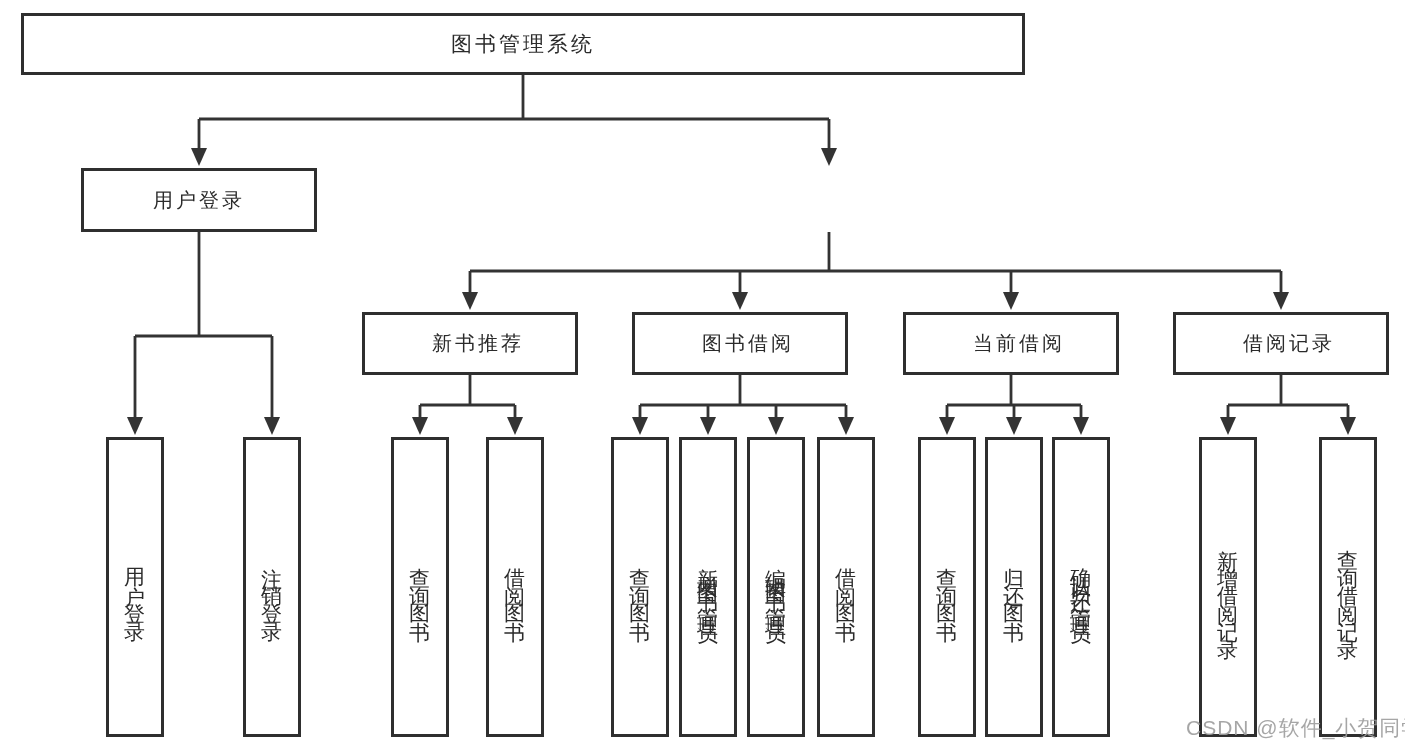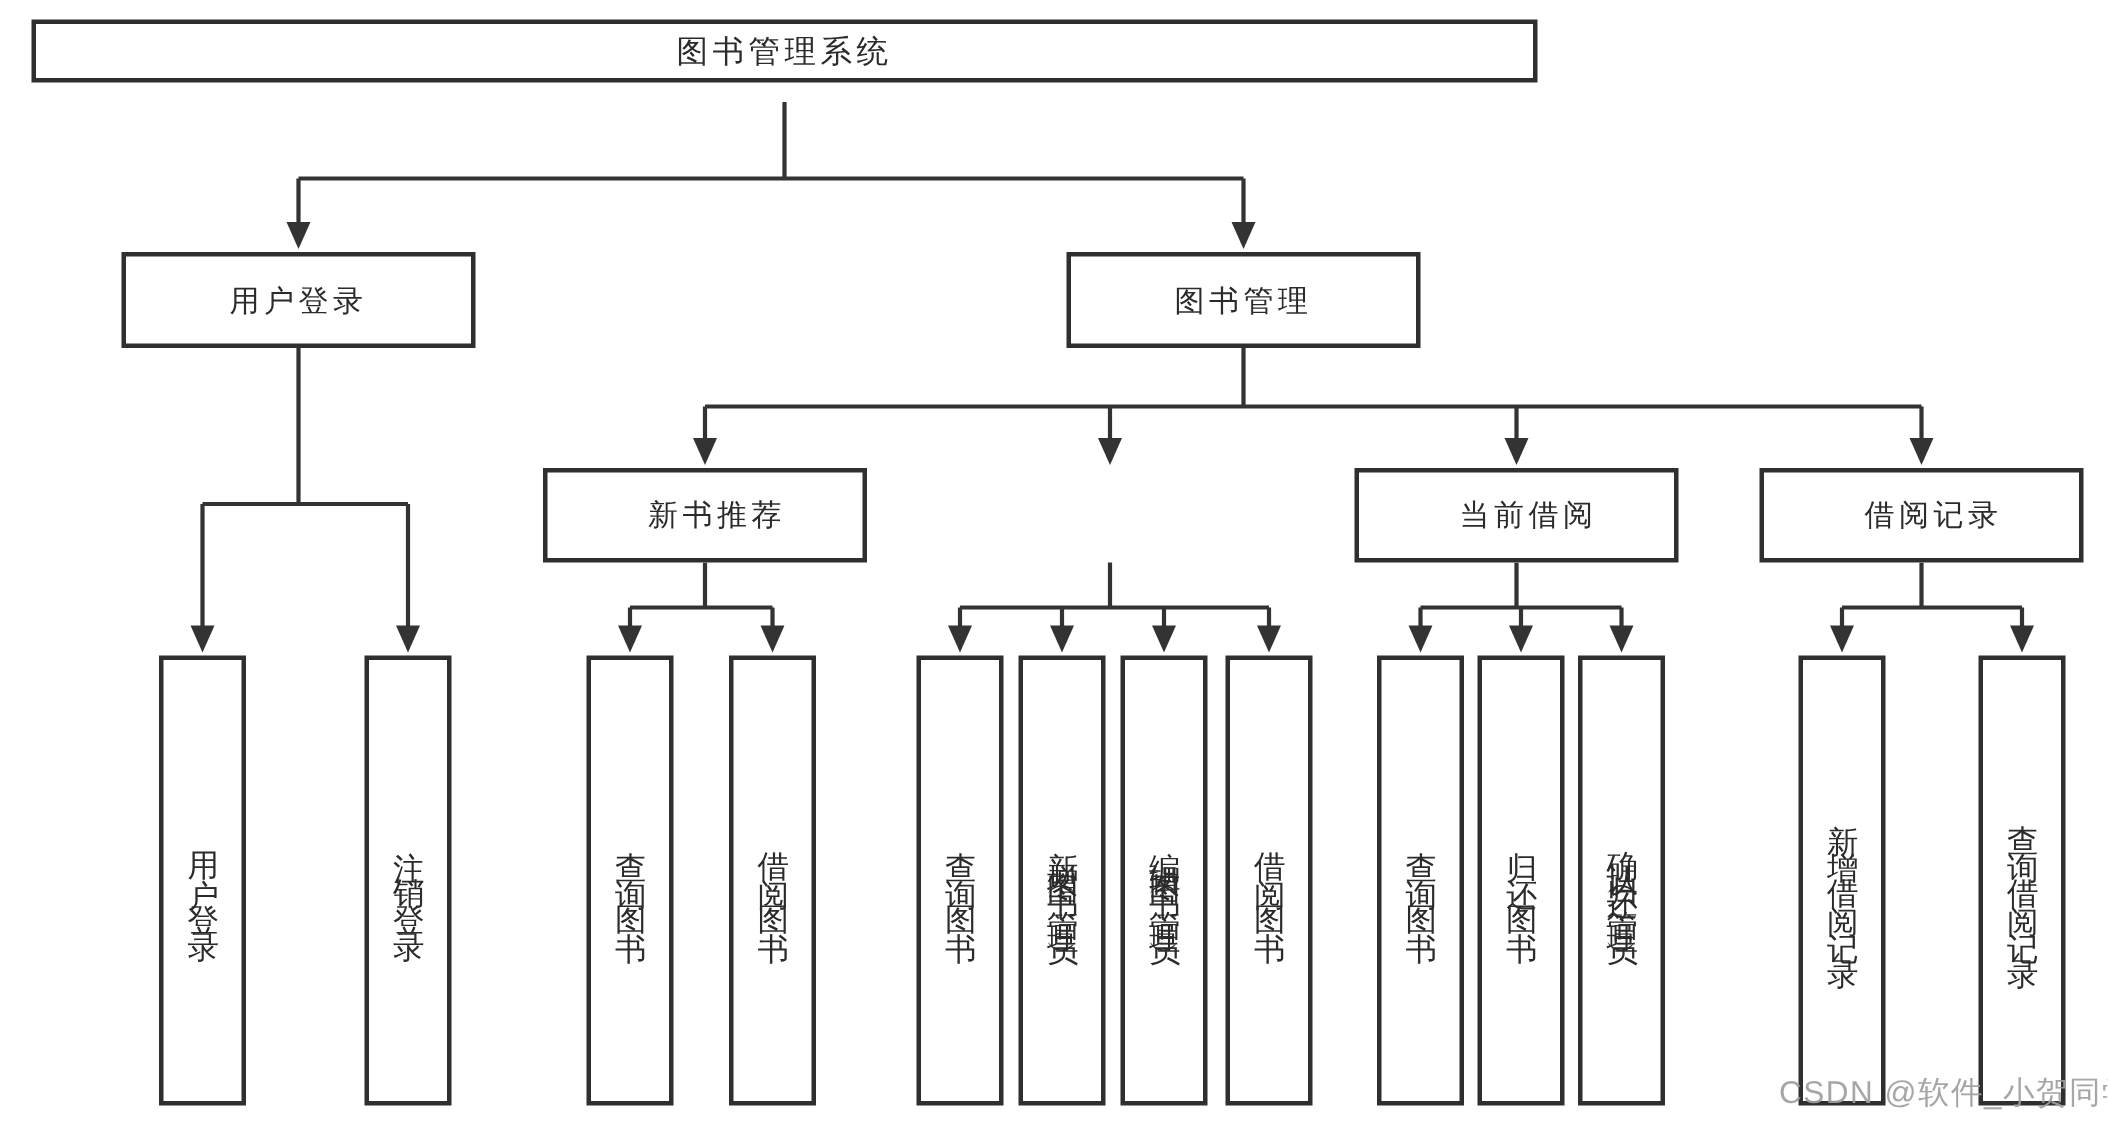--- a/index.html
+++ b/index.html
@@ -15,21 +15,21 @@
   .wires path{stroke:#333333;stroke-width:2.8;fill:none;}
   .wires polygon{fill:#333333;stroke:none;}
   .node{
     position:absolute;
     box-sizing:border-box;
     background:#ffffff;
     border:3px solid #2f2f2f;
     display:flex;align-items:center;justify-content:center;
     z-index:2;
   }
-  .root{left:21px;top:13px;width:1004px;height:42px;}
+  .root{left:21px;top:13px;width:1004px;height:62px;}
   .l2{top:168px;width:236px;height:64px;}
   .l3{top:312px;width:216px;height:63px;padding-left:16px;}
   .leaf{top:437px;width:58px;height:300px;}
   .h-label{font-size:20px;letter-spacing:3px;color:#2b2b2b;white-space:nowrap;}
   .root .h-label{font-size:21px;}
   .vtext{
     writing-mode:vertical-rl;
     text-orientation:mixed;
     font-size:21px;
     letter-spacing:18px;
@@ -83,26 +83,26 @@
     </g>
   </svg>
 
   <div class="node root">
     <span class="h-label">图书管理系统</span>
   </div>
 
   <div class="node l2" style="left:81px">
     <span class="h-label">用户登录</span>
   </div>
-  <div class="node l2" style="left:711px">
-    <span class="h-label">图书管理</span>
-  </div>
 
   <div class="node l3" style="left:362px">
     <span class="h-label">新书推荐</span>
+  </div>
+  <div class="node l3" style="left:632px">
+    <span class="h-label">图书借阅</span>
   </div>
   <div class="node l3" style="left:1173px">
     <span class="h-label">借阅记录</span>
   </div>
   <div class="node l3" style="left:903px">
     <span class="h-label">当前借阅</span>
   </div>
 
   <div class="node leaf" style="left:106px">
     <span class="vtext">用户登录</span>

